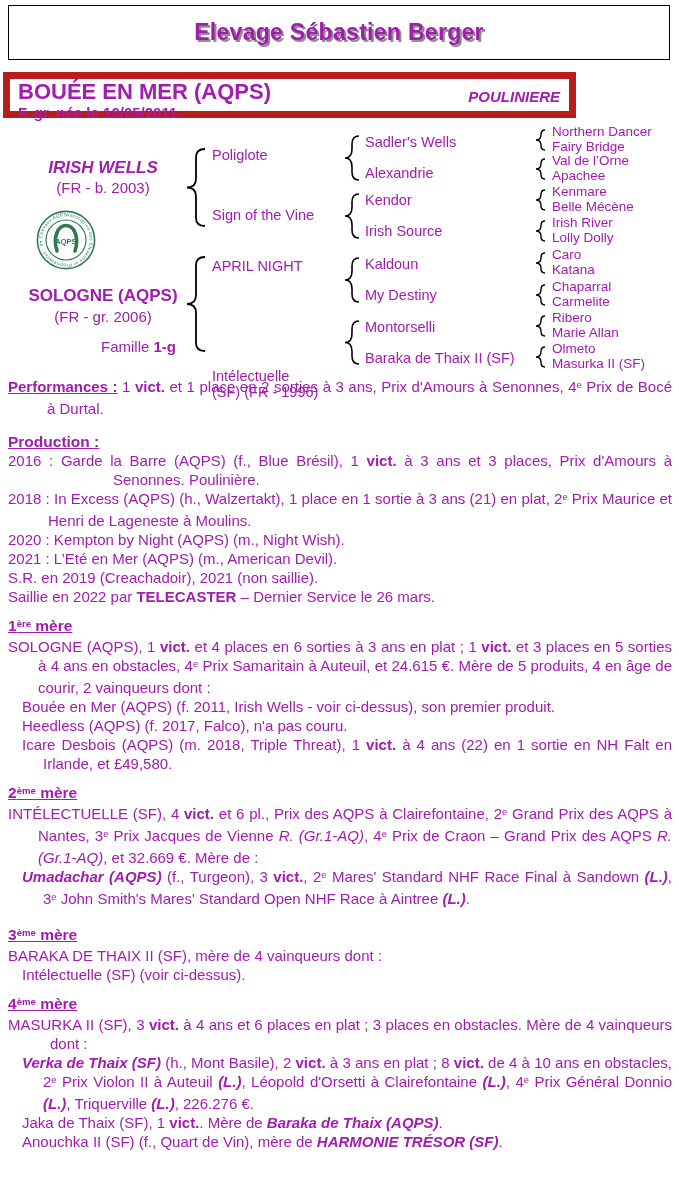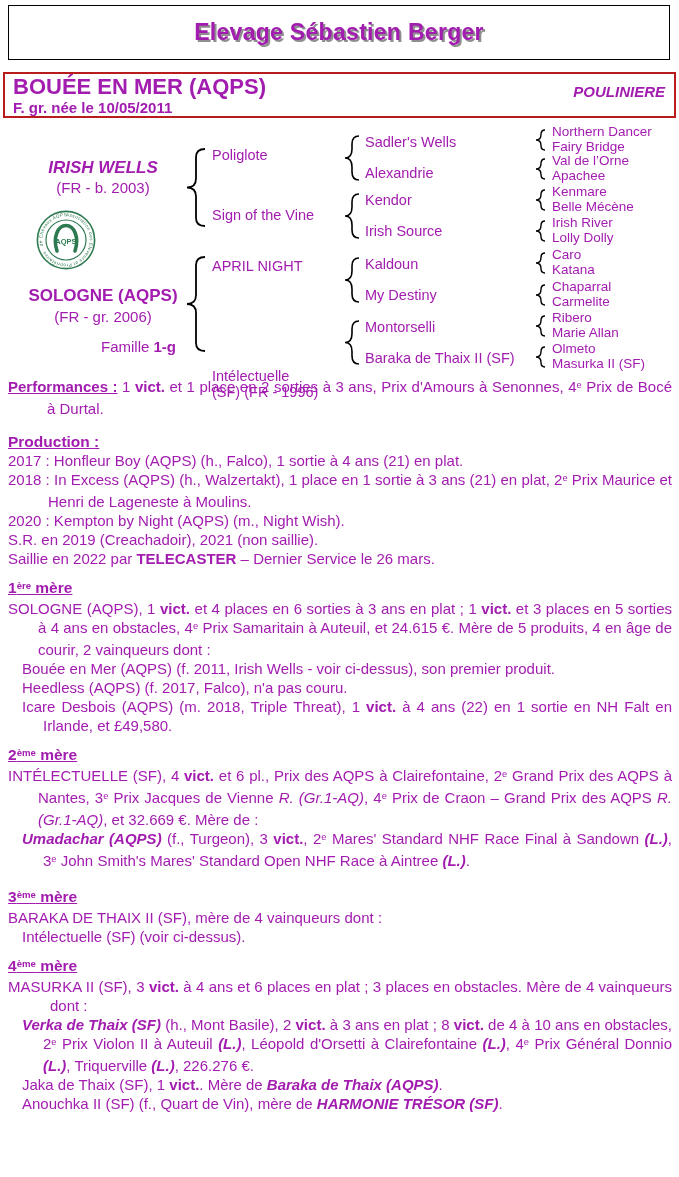--- a/index.html
+++ b/index.html
@@ -5,21 +5,21 @@
   html,body{margin:0;padding:0;background:#e8e8e8;}
   .page{position:relative;width:679px;height:1177px;margin:0 auto;background:#ffffff;
         font-family:"Liberation Sans",sans-serif;color:#a21caf;overflow:hidden;}
 
   
   .header-box{position:absolute;left:8px;top:5px;width:662px;height:55px;border:1px solid #000;
               box-sizing:border-box;display:flex;align-items:center;justify-content:center;}
   .header-title{font-size:23px;font-weight:bold;letter-spacing:.3px;text-shadow:2px 2px 0 #8f8f8f;}
 
   
-  .title-box{position:absolute;left:3px;top:72px;width:673px;height:46px;border:2px solid #b91c1c;
+  .title-box{position:absolute;left:3px;top:72px;width:573px;height:46px;border:7px solid #b91c1c;
              box-sizing:border-box;padding:1px 8px;}
   .horse-name{font-size:22px;font-weight:bold;line-height:24px;}
   .horse-dob{font-size:15px;font-weight:bold;line-height:17px;}
   .pouliniere{position:absolute;right:9px;top:9px;font-size:15px;font-weight:bold;font-style:italic;}
 
   
   .tree{position:absolute;left:0;top:122px;width:679px;height:253px;}
   .tree .abs{position:absolute;white-space:nowrap;}
   .subject-name{font-size:17px;font-weight:bold;text-align:center;width:200px;left:3px;}
   .subject-detail{font-size:15px;text-align:center;width:200px;left:3px;}
@@ -185,23 +185,24 @@
       <div>Olmeto</div>
       <div>Masurka II (SF)</div>
     </div>
   </div>
 
   <div class="content">
 
     <p class="hang39"><span class="b u">Performances :</span><span> 1 </span><span class="b">vict.</span><span> et 1 place en 2 sorties à 3 ans, Prix d'Amours à Senonnes, 4</span><span class="sup">e</span><span> Prix de Bocé à Durtal.</span></p>
 
     <p class="heading mt14"><span>Production :</span></p>
-    <p class="hang105"><span>2017 : Honfleur Boy (AQPS) (h., Falco), 1 sortie à 4 ans (21) en plat.</span></p>
+    <p class="hang105"><span>2016 : Garde la Barre (AQPS) (f., Blue Brésil), 1 </span><span class="b">vict.</span><span> à 3 ans et 3 places, Prix d'Amours à Senonnes. Poulinière.</span></p>
     <p class="hang40"><span>2018 : In Excess (AQPS) (h., Walzertakt), 1 place en 1 sortie à 3 ans (21) en plat, 2</span><span class="sup">e</span><span> Prix Maurice et Henri de Lageneste à Moulins.</span></p>
     <p class="hang40"><span>2020 : Kempton by Night (AQPS) (m., Night Wish).</span></p>
+    <p class="hang40"><span>2021 : L’Eté en Mer (AQPS) (m., American Devil).</span></p>
     <p class="hang40"><span>S.R. en 2019 (Creachadoir), 2021 (non saillie).</span></p>
     <p class="hang40"><span>Saillie en 2022 par </span><span class="b">TELECASTER</span><span> – Dernier Service le 26 mars.</span></p>
 
     <p class="heading mt10"><span>1</span><span class="sup">ère</span><span> mère</span></p>
     <p class="hang30"><span>SOLOGNE (AQPS), 1 </span><span class="b">vict.</span><span> et 4 places en 6 sorties à 3 ans en plat ; 1 </span><span class="b">vict.</span><span> et 3 places en 5 sorties à 4 ans en obstacles, 4</span><span class="sup">e</span><span> Prix Samaritain à Auteuil, et 24.615 €. Mère de 5 produits, 4 en âge de courir, 2 vainqueurs dont :</span></p>
     <p class="foal"><span>Bouée en Mer (AQPS) (f. 2011, Irish Wells - voir ci-dessus), son premier produit.</span></p>
     <p class="foal"><span>Heedless (AQPS) (f. 2017, Falco), n'a pas couru.</span></p>
     <p class="foal"><span>Icare Desbois (AQPS) (m. 2018, Triple Threat), 1 </span><span class="b">vict.</span><span> à 4 ans (22) en 1 sortie en NH Falt en Irlande, et £49,580.</span></p>
 
     <p class="heading mt10"><span>2</span><span class="sup">ème</span><span> mère</span></p>

